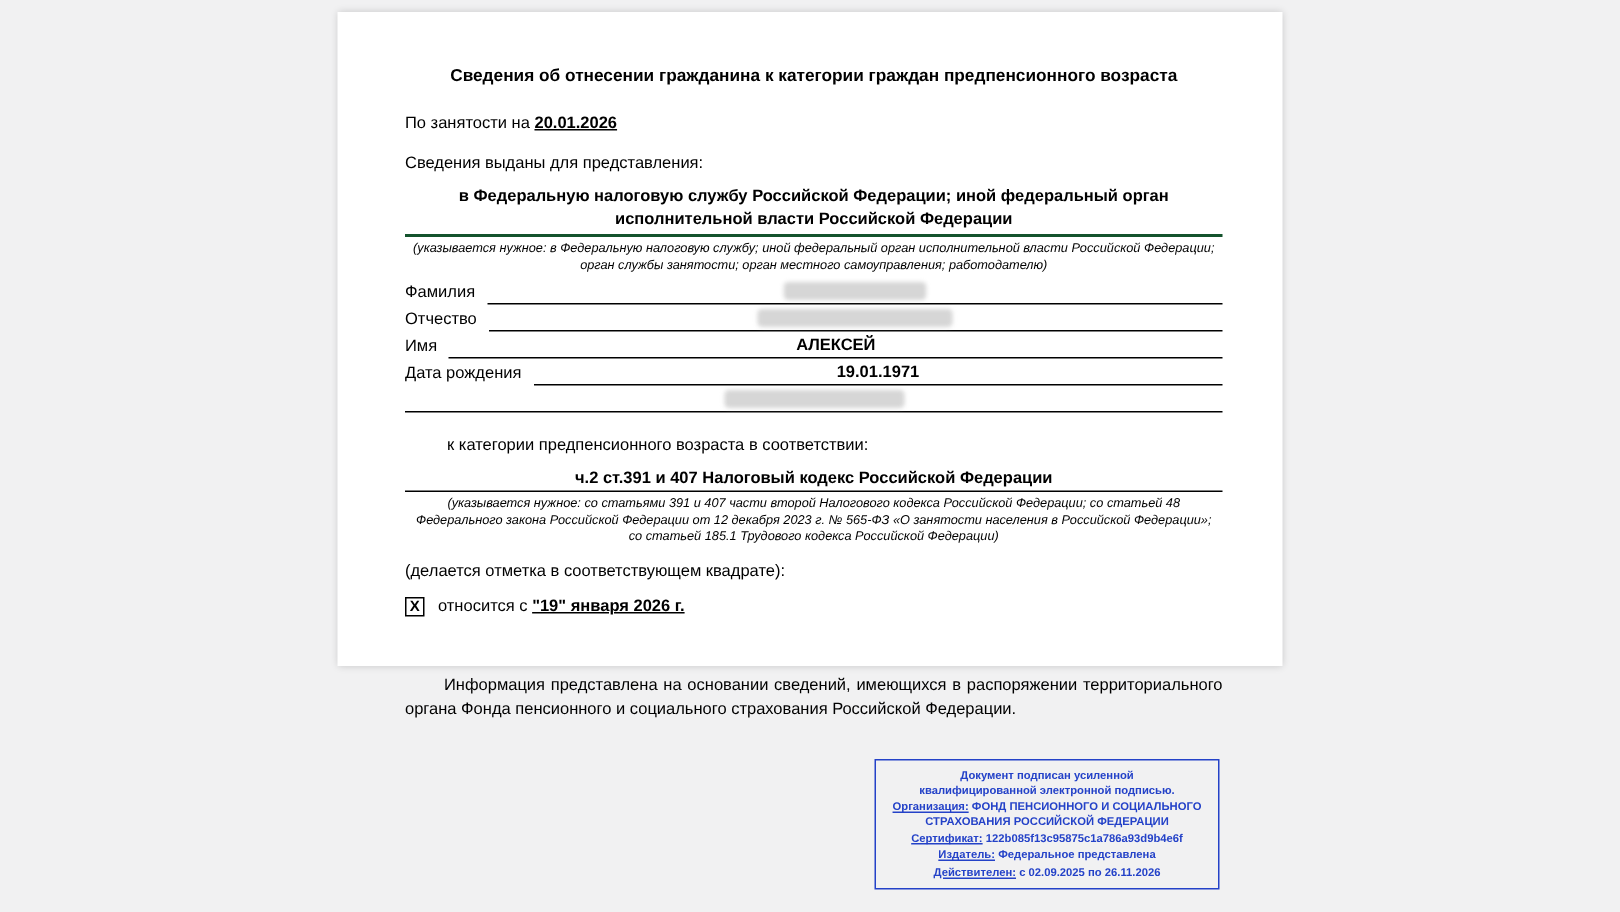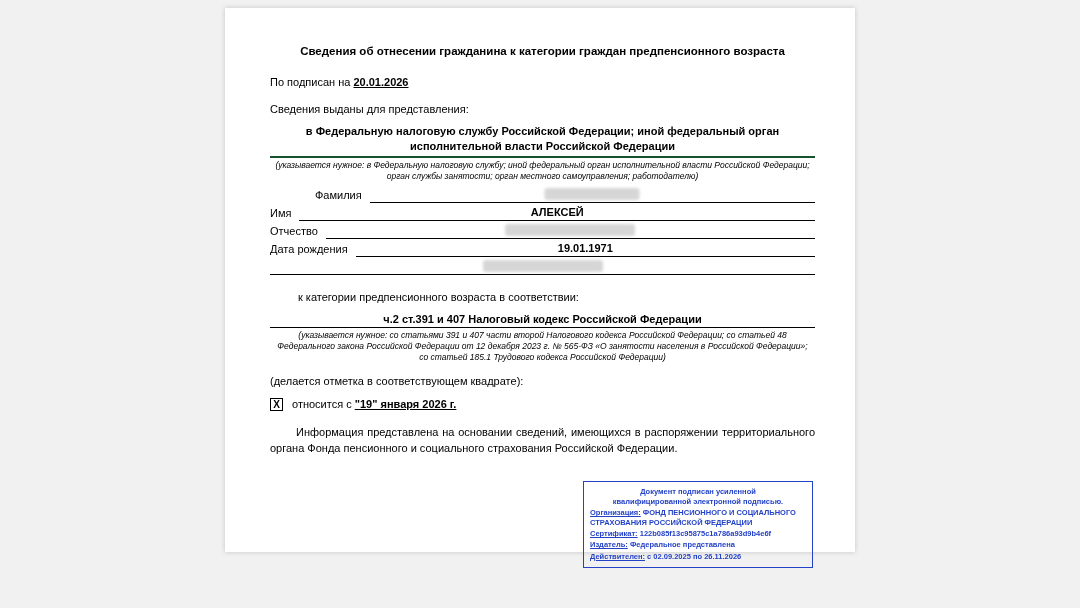--- a/index.html
+++ b/index.html
@@ -7,21 +7,21 @@
     width: 1080px;
     height: 608px;
     overflow: hidden;
     background: var(--canvas-bg, #f1f1f2);
     font-family: "Liberation Sans", sans-serif;
     color: #000;
     -webkit-font-smoothing: antialiased;
   }
   .page {
     width: 630px;
-    height: 544px;
+    height: 436px;
     margin: 8px auto 0;
     background: #fff;
     box-sizing: border-box;
     padding: 36px 40px 0 45px;
     box-shadow: 0 0 5px rgba(0,0,0,0.18);
   }
   .title {
     font-size: 11.5px;
     font-weight: bold;
     text-align: center;
@@ -50,21 +50,21 @@
     padding: 0 2px;
   }
   .citizen-label { margin-top: 13px; font-size: 11px; }
   .frow {
     display: flex;
     align-items: flex-end;
     font-size: 11px;
     height: 16px;
     margin-top: 2px;
   }
-  .frow.first { margin-top: 5px; margin-left: 45px; }
+  .frow.first { margin-top: 5px; }
   .flabel { white-space: nowrap; padding-right: 8px; line-height: 16px; }
   .fline {
     flex: 1;
     border-bottom: 1px solid #000;
     text-align: center;
     font-weight: bold;
     position: relative;
     height: 16px;
     line-height: 16px;
   }
@@ -107,79 +107,79 @@
     display: inline-flex;
     align-items: center;
     justify-content: center;
     font-size: 10px;
     font-weight: bold;
     flex: 0 0 auto;
     cursor: default;
   }
   .opt-text { white-space: nowrap; }
   .footer-note {
-    margin-top: 13px;
+    margin-top: 38px;
     font-size: 11px;
     text-align: justify;
     text-indent: 26px;
     line-height: 1.5;
   }
   .stamp {
     margin: 24px 2px 0 auto;
     width: 230px;
     box-sizing: border-box;
     border: 1px solid var(--stamp-blue, #2442c8);
     color: var(--stamp-blue, #2442c8);
     font-size: 7.5px;
     font-weight: bold;
     padding: 5px 6px;
     line-height: 1.35;
   }
   .stamp-header { text-align: center; padding: 0 14px; }
-  .stamp-row { text-align: left; margin-top: 1px; }
+  .stamp-row { text-align: center; margin-top: 1px; }
   .stamp-label { text-decoration: underline; }
 </style>
 </head>
 <body>
 
 <div class="page">
 
   <div class="title">Сведения об отнесении гражданина к категории граждан предпенсионного возраста</div>
 
   <div class="asof">
-    <span>По подписан на</span>
+    <span>По занятости на</span>
     <span class="b u">20.01.2026</span>
   </div>
 
   <div class="issued-label">Сведения выданы для представления:</div>
 
   <div class="dest">в Федеральную налоговую службу Российской Федерации; иной федеральный орган исполнительной власти Российской Федерации</div>
   <div class="hint">(указывается нужное: в Федеральную налоговую службу; иной федеральный орган исполнительной власти Российской Федерации; орган службы занятости; орган местного самоуправления; работодателю)</div>
 
 
   <div class="frow first">
     <span class="flabel">Фамилия</span>
     <span class="fline">
         <span class="redact redact-sm"></span>
       </span>
   </div>
 
   <div class="frow">
-    <span class="flabel">Имя</span>
-    <span class="fline"><span>АЛЕКСЕЙ</span></span>
-  </div>
-
-  <div class="frow">
     <span class="flabel">Отчество</span>
     <span class="fline">
         <span class="redact redact-md"></span>
       </span>
   </div>
 
   <div class="frow">
+    <span class="flabel">Имя</span>
+    <span class="fline"><span>АЛЕКСЕЙ</span></span>
+  </div>
+
+  <div class="frow">
     <span class="flabel">Дата рождения</span>
     <span class="fline"><span>19.01.1971</span></span>
   </div>
 
   <div class="frow">
     <span class="fline">
         <span class="redact redact-lg"></span>
       </span>
   </div>
 

